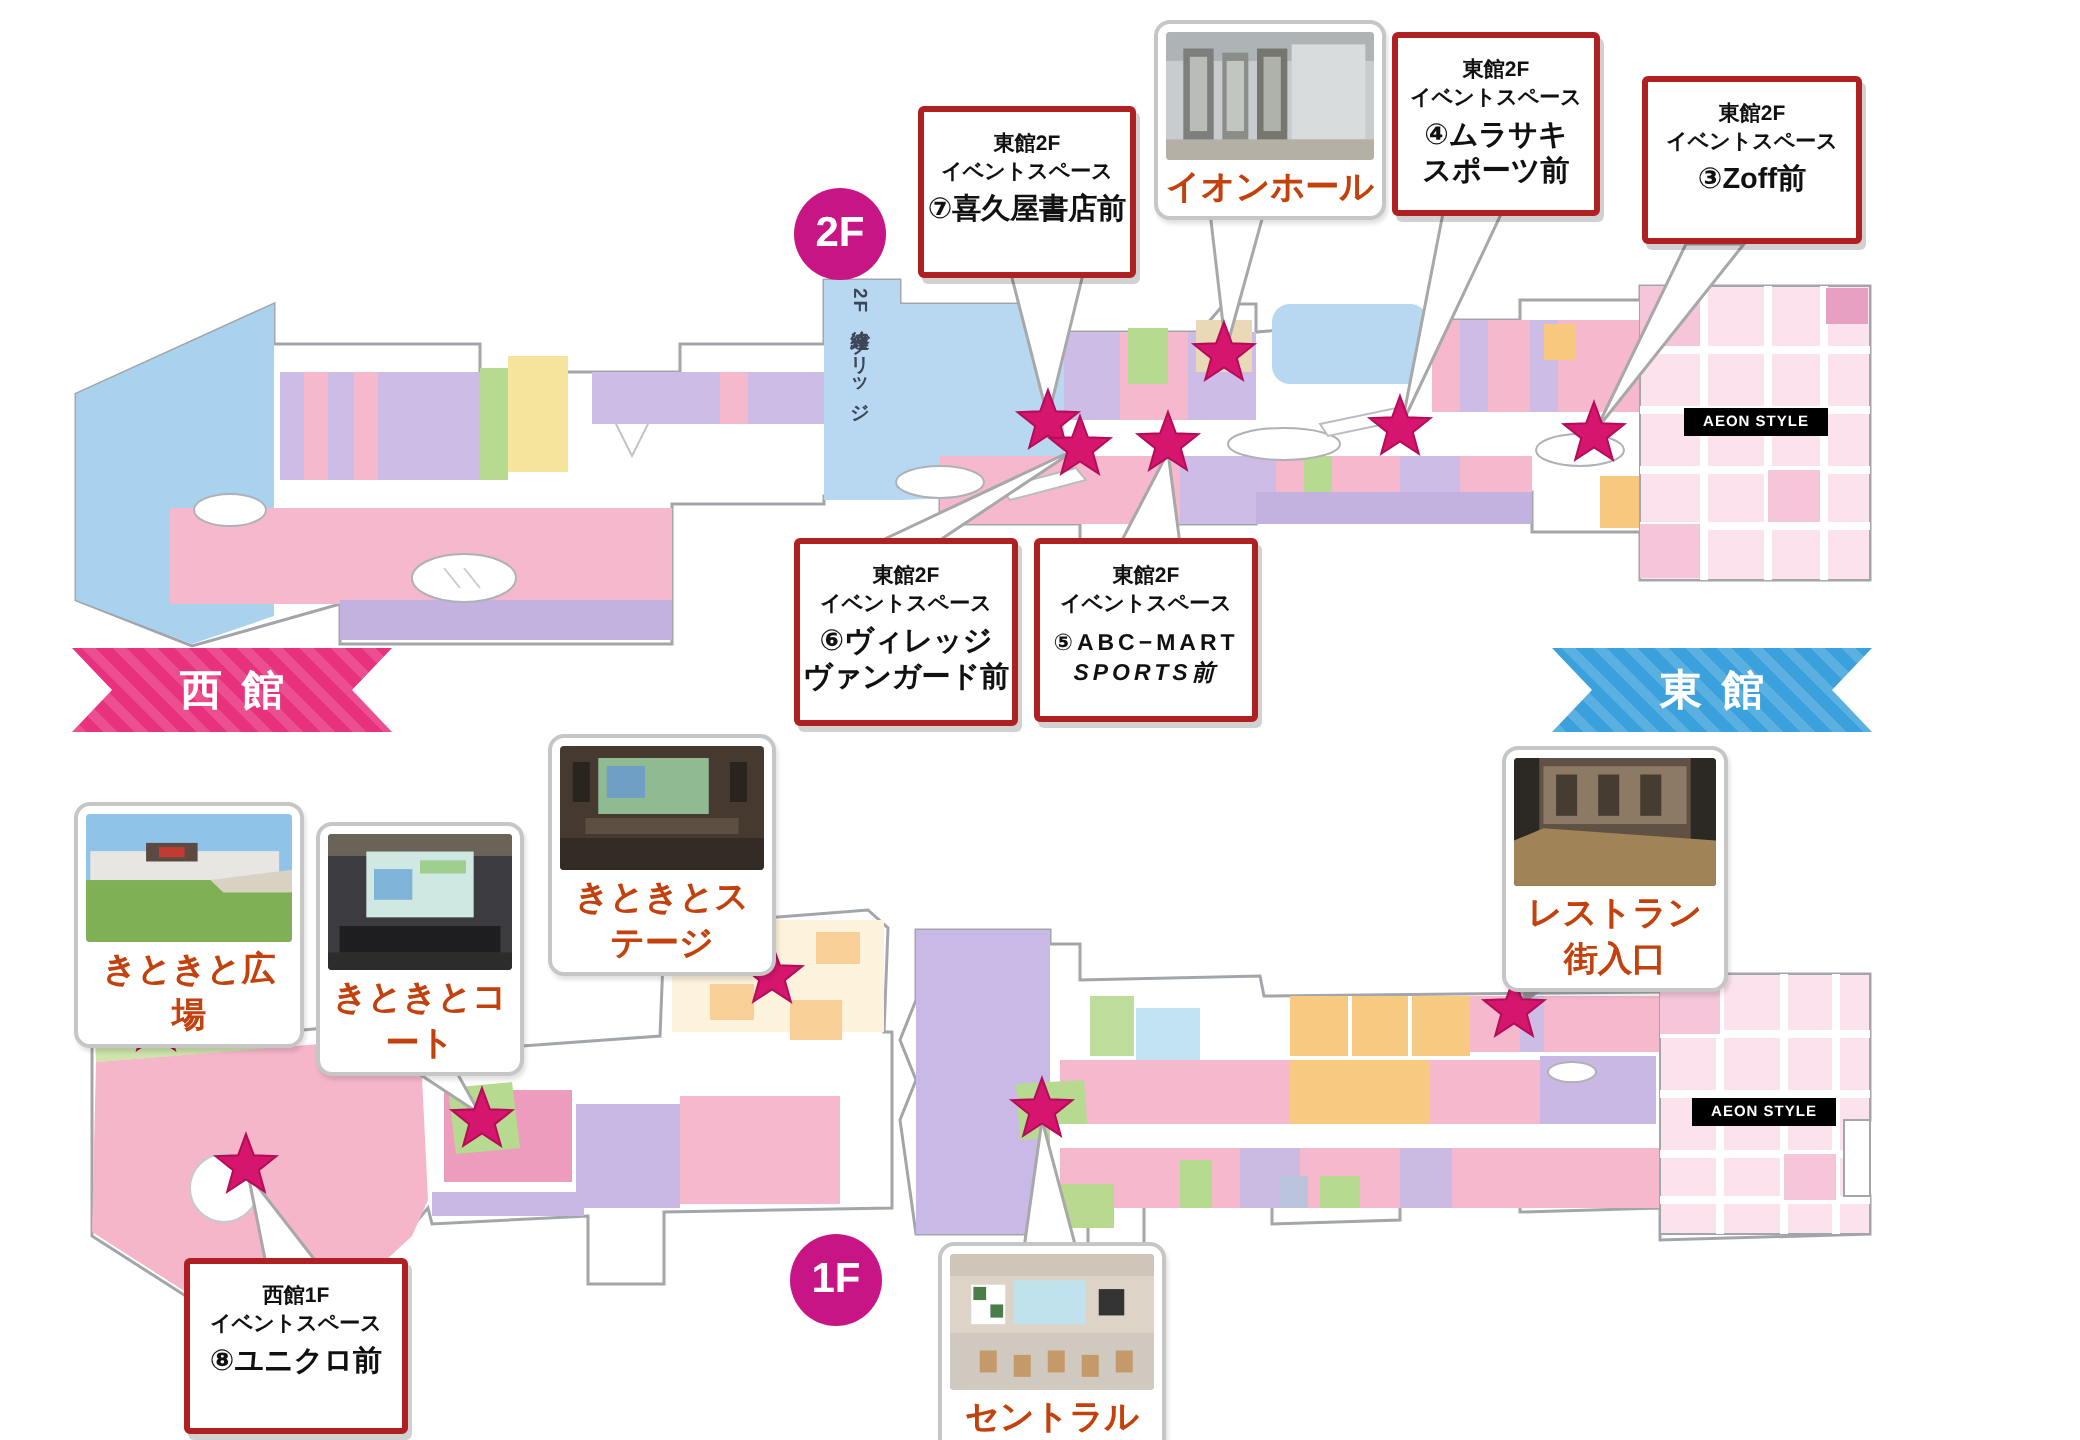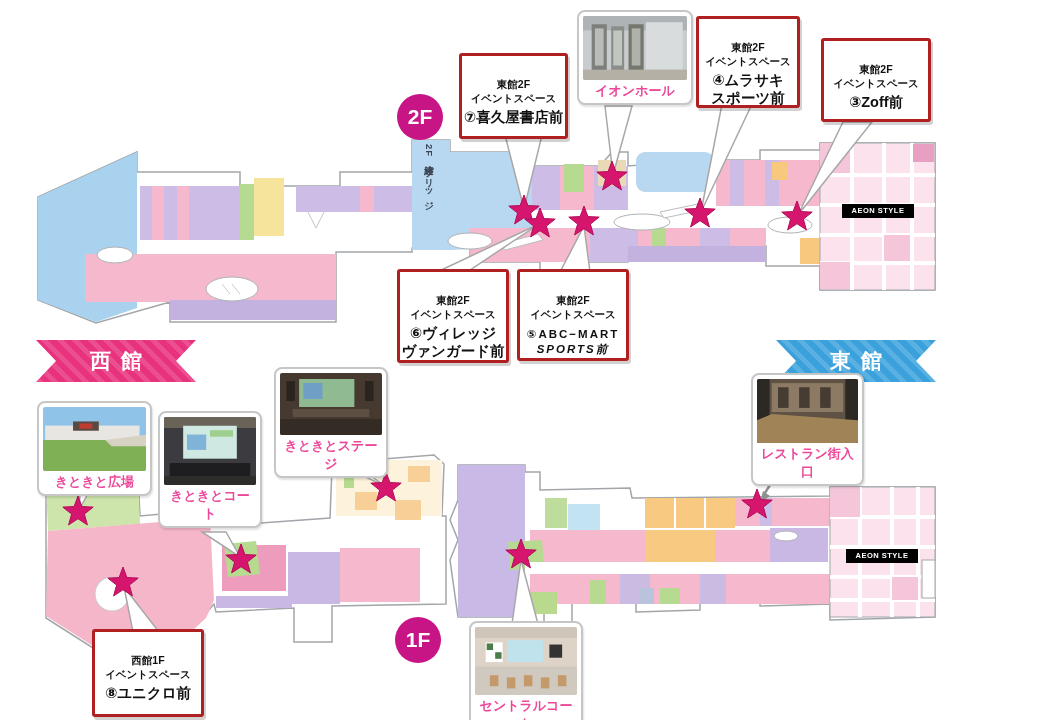--- a/index.html
+++ b/index.html
@@ -15,43 +15,43 @@
   .badge-1f{left:395px;top:617px;}
 
   
   .bridge-label{position:absolute;left:417px;top:144px;width:18px;height:100px;
                 writing-mode:vertical-rl;text-orientation:mixed;font-size:9.5px;font-weight:bold;
                 color:#3c4656;letter-spacing:1px;}
 
   
   .ribbon{position:absolute;width:160px;height:42px;display:flex;align-items:center;justify-content:center;
           color:#fff;font-weight:bold;font-size:21px;letter-spacing:10px;text-indent:10px;
-          clip-path:polygon(0 0,100% 0,calc(100% - 20px) 50%,100% 100%,0 100%,20px 50%);margin-top:16px;}
+          clip-path:polygon(0 0,100% 0,calc(100% - 20px) 50%,100% 100%,0 100%,20px 50%);}
   .ribbon-west{left:36px;top:324px;
      background:repeating-linear-gradient(45deg,rgba(255,255,255,.14) 0 5px,rgba(255,255,255,0) 5px 11px),#e8327e;}
   .ribbon-east{left:776px;top:324px;
      background:repeating-linear-gradient(45deg,rgba(255,255,255,.16) 0 5px,rgba(255,255,255,0) 5px 11px),#3ba1dc;}
 
   
   .callout{position:absolute;background:#fff;border:3px solid #b02020;border-radius:3px;
-           box-shadow:2px 3px 0 rgba(0,0,0,.18);text-align:center;color:#111;padding-top:21px;
+           box-shadow:2px 3px 0 rgba(0,0,0,.18);text-align:center;color:#111;padding-top:9px;
            box-sizing:border-box;z-index:5;}
   .c-line{font-size:10.5px;font-weight:bold;line-height:1.35;}
   .c-title{font-size:14.5px;font-weight:bold;line-height:1.25;margin-top:3px;}
   .c-title2{font-size:14.5px;font-weight:bold;line-height:1.25;}
   .c-title2:empty{display:none;}
   .callout-abcmart .c-title{font-size:11.5px;letter-spacing:2px;margin-top:6px;}
   .callout-abcmart .c-title2{font-size:11.5px;letter-spacing:2px;font-style:italic;}
 
   
   .photo-callout{position:absolute;background:#fff;border:2px solid #c6c6c6;border-radius:8px;
                  padding:4px 4px 2px 4px;box-sizing:border-box;z-index:5;
                  box-shadow:1px 2px 2px rgba(0,0,0,.12);}
   .photo-frame{width:100%;overflow:hidden;border-radius:2px;line-height:0;}
-  .photo-label{text-align:center;font-size:13px;font-weight:bold;color:#ec4899;padding:2px 0 1px 0;}
+  .photo-label{text-align:center;font-size:17px;font-weight:bold;color:#c2410c;padding:2px 0 1px 0;}
 
   
   .aeon-label{position:absolute;background:#000000;color:#fff;font-size:7.5px;font-weight:bold;
               letter-spacing:.5px;width:72px;height:14px;line-height:14px;text-align:center;z-index:3;}
 </style>
 </head>
 <body>
 
 <div class="canvas">
 

